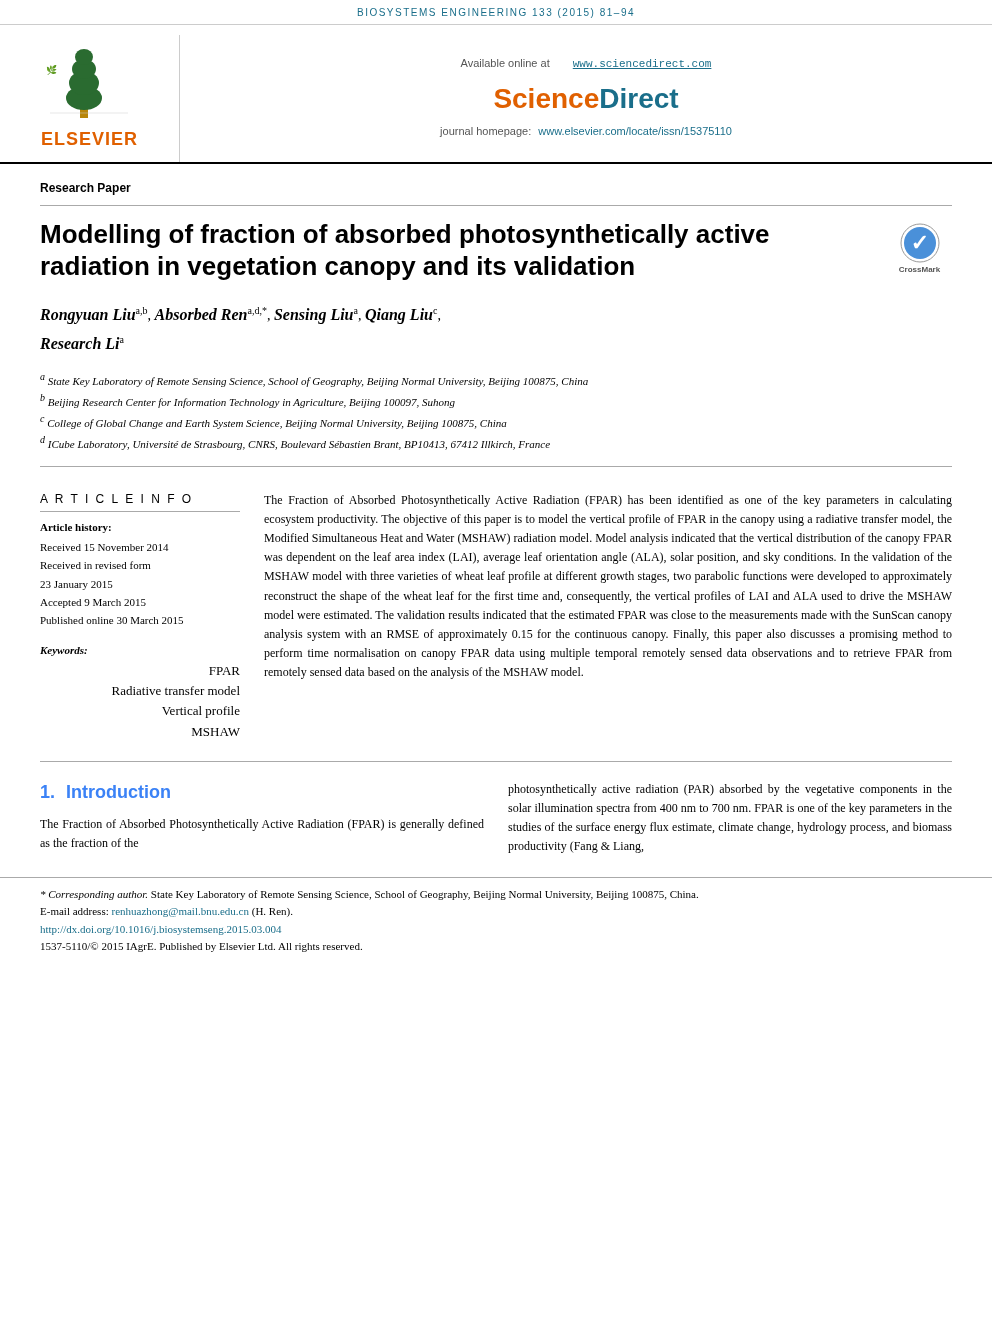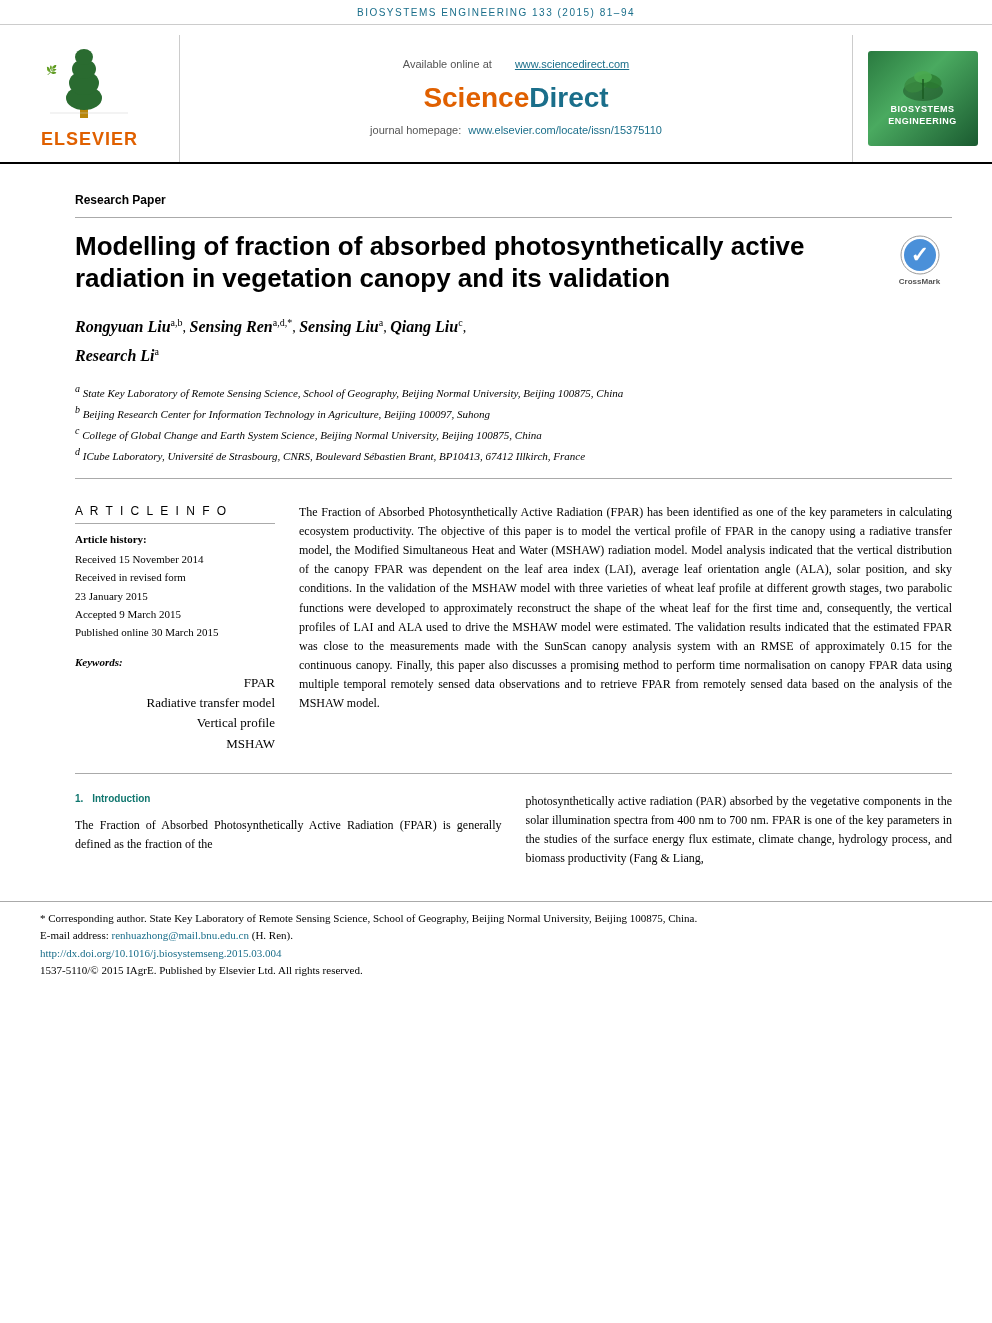--- a/index.html
+++ b/index.html
@@ -124,22 +124,21 @@
       font-size: 9px;
       font-weight: bold;
       text-align: center;
       letter-spacing: 0.5px;
       line-height: 1.3;
       text-transform: uppercase;
     }
 
     
     .content-area {
-      padding: 12px 40px;
-      margin-left: 35px;
+      padding: 0 40px;
     }
 
     .research-paper-label {
       font-family: Arial, sans-serif;
       font-size: 12px;
       font-weight: bold;
       color: #000;
       padding: 16px 0 8px 0;
       border-bottom: 1px solid #aaa;
       margin-bottom: 12px;
@@ -296,24 +295,24 @@
     .intro-left {
       flex: 1;
     }
 
     .intro-right {
       flex: 1;
     }
 
     .section-heading {
       font-family: Arial, sans-serif;
-      font-size: 10px;
+      font-size: 18px;
       font-weight: bold;
       margin-bottom: 10px;
-      color: #0f766e;
+      color: #3b82f6;
     }
 
     .section-number {
       font-family: Arial, sans-serif;
     }
 
     .body-text {
       font-size: 12px;
       line-height: 1.6;
       text-align: justify;
@@ -326,20 +325,21 @@
       margin-top: 20px;
       padding-top: 8px;
       padding-left: 40px;
       padding-right: 40px;
       padding-bottom: 10px;
       font-size: 11px;
       line-height: 1.6;
     }
 
     .footer-star {
+      font-style: italic;
     }
 
     .footer-link {
       color: #1a6e8a;
       text-decoration: none;
     }
   </style>
 </head>
 <body>
 
@@ -363,45 +363,31 @@
       <text x="6" y="30" font-size="9" fill="#888" font-family="Arial">🌿</text>
 
       <line x1="10" y1="70" x2="88" y2="70" stroke="#ccc" stroke-width="0.5"></line>
     </svg>
     <div class="elsevier-text">ELSEVIER</div>
   </div>
 
   <div class="header-center">
     <div class="available-online">
       <span>Available online at</span>
-      <a href="#" style="color:#1a6e8a; font-family:Liberation Sans, sans-serif; font-size:11px; margin-left:20px;">www.sciencedirect.com</a>
+      <a href="#" style="color:#1a6e8a; font-family:Liberation Mono, monospace; font-size:11px; margin-left:20px;">www.sciencedirect.com</a>
     </div>
     <div class="sciencedirect-title">
       <span style="color:#e06000;">Science</span><span class="sd-blue" style="color: rgb(26, 110, 138);">Direct</span>
     </div>
     <div class="journal-homepage">
       <span>journal homepage:</span>
       <a href="#" style="color:#1a6e8a; font-family:Arial,sans-serif; font-size:11px; margin-left:4px;text-align:center;">www.elsevier.com/locate/issn/15375110</a>
     </div>
   </div>
 
-  <div class="header-right">
-    <div class="biosystems-badge">
-
-      <svg width="50" height="35" viewBox="0 0 50 35">
-        <ellipse cx="25" cy="22" rx="20" ry="10" fill="#1a4a20" opacity="0.5"></ellipse>
-        <ellipse cx="18" cy="15" rx="12" ry="8" fill="#3a8a40" opacity="0.8" transform="rotate(-20 18 15)"></ellipse>
-        <ellipse cx="32" cy="12" rx="12" ry="7" fill="#2a7a30" opacity="0.8" transform="rotate(15 32 12)"></ellipse>
-        <ellipse cx="25" cy="8" rx="9" ry="6" fill="#4aaa50" opacity="0.9"></ellipse>
-        <line x1="25" y1="30" x2="25" y2="10" stroke="#1a5a20" stroke-width="1.5"></line>
-      </svg>
-      <div class="biosystems-badge-title" style="white-space:pre-line;">Biosystems
-Engineering</div>
-    </div>
-  </div>
 </div>
 
 <div class="content-area">
 
   <div class="research-paper-label">Research Paper</div>
 
   <div class="article-title">
     <span>Modelling of fraction of absorbed photosynthetically active radiation in vegetation canopy and its validation</span>
     
     <div class="crossmark-badge">
@@ -410,21 +396,21 @@
         <circle cx="20" cy="20" r="16" fill="#4a90d9"></circle>
 
         <text x="20" y="27" text-anchor="middle" font-size="22" font-weight="bold" fill="#fff" font-family="Arial">✓</text>
       </svg>
       <div class="crossmark-text">CrossMark</div>
     </div>
   </div>
 
   <div class="authors-line">
     <span class="author-name">Rongyuan Liu</span><sup class="author-sup">a,b</sup>,
-    <span class="author-name">Sensing Ren</span><sup class="author-sup">a,d,*</sup>,
+    <span class="author-name">Absorbed Ren</span><sup class="author-sup">a,d,*</sup>,
     <span class="author-name">Sensing Liu</span><sup class="author-sup">a</sup>,
     <span class="author-name">Qiang Liu</span><sup class="author-sup">c</sup>,<br>
     <span class="author-name">Research Li</span><sup class="author-sup">a</sup>
   </div>
 
   <div class="affiliations">
     <div class="affiliation-line">
       <sup style="font-size:10px">a</sup> <span>State Key Laboratory of Remote Sensing Science, School of Geography, Beijing Normal University, Beijing 100875, China</span>
     </div>
     <div class="affiliation-line">

